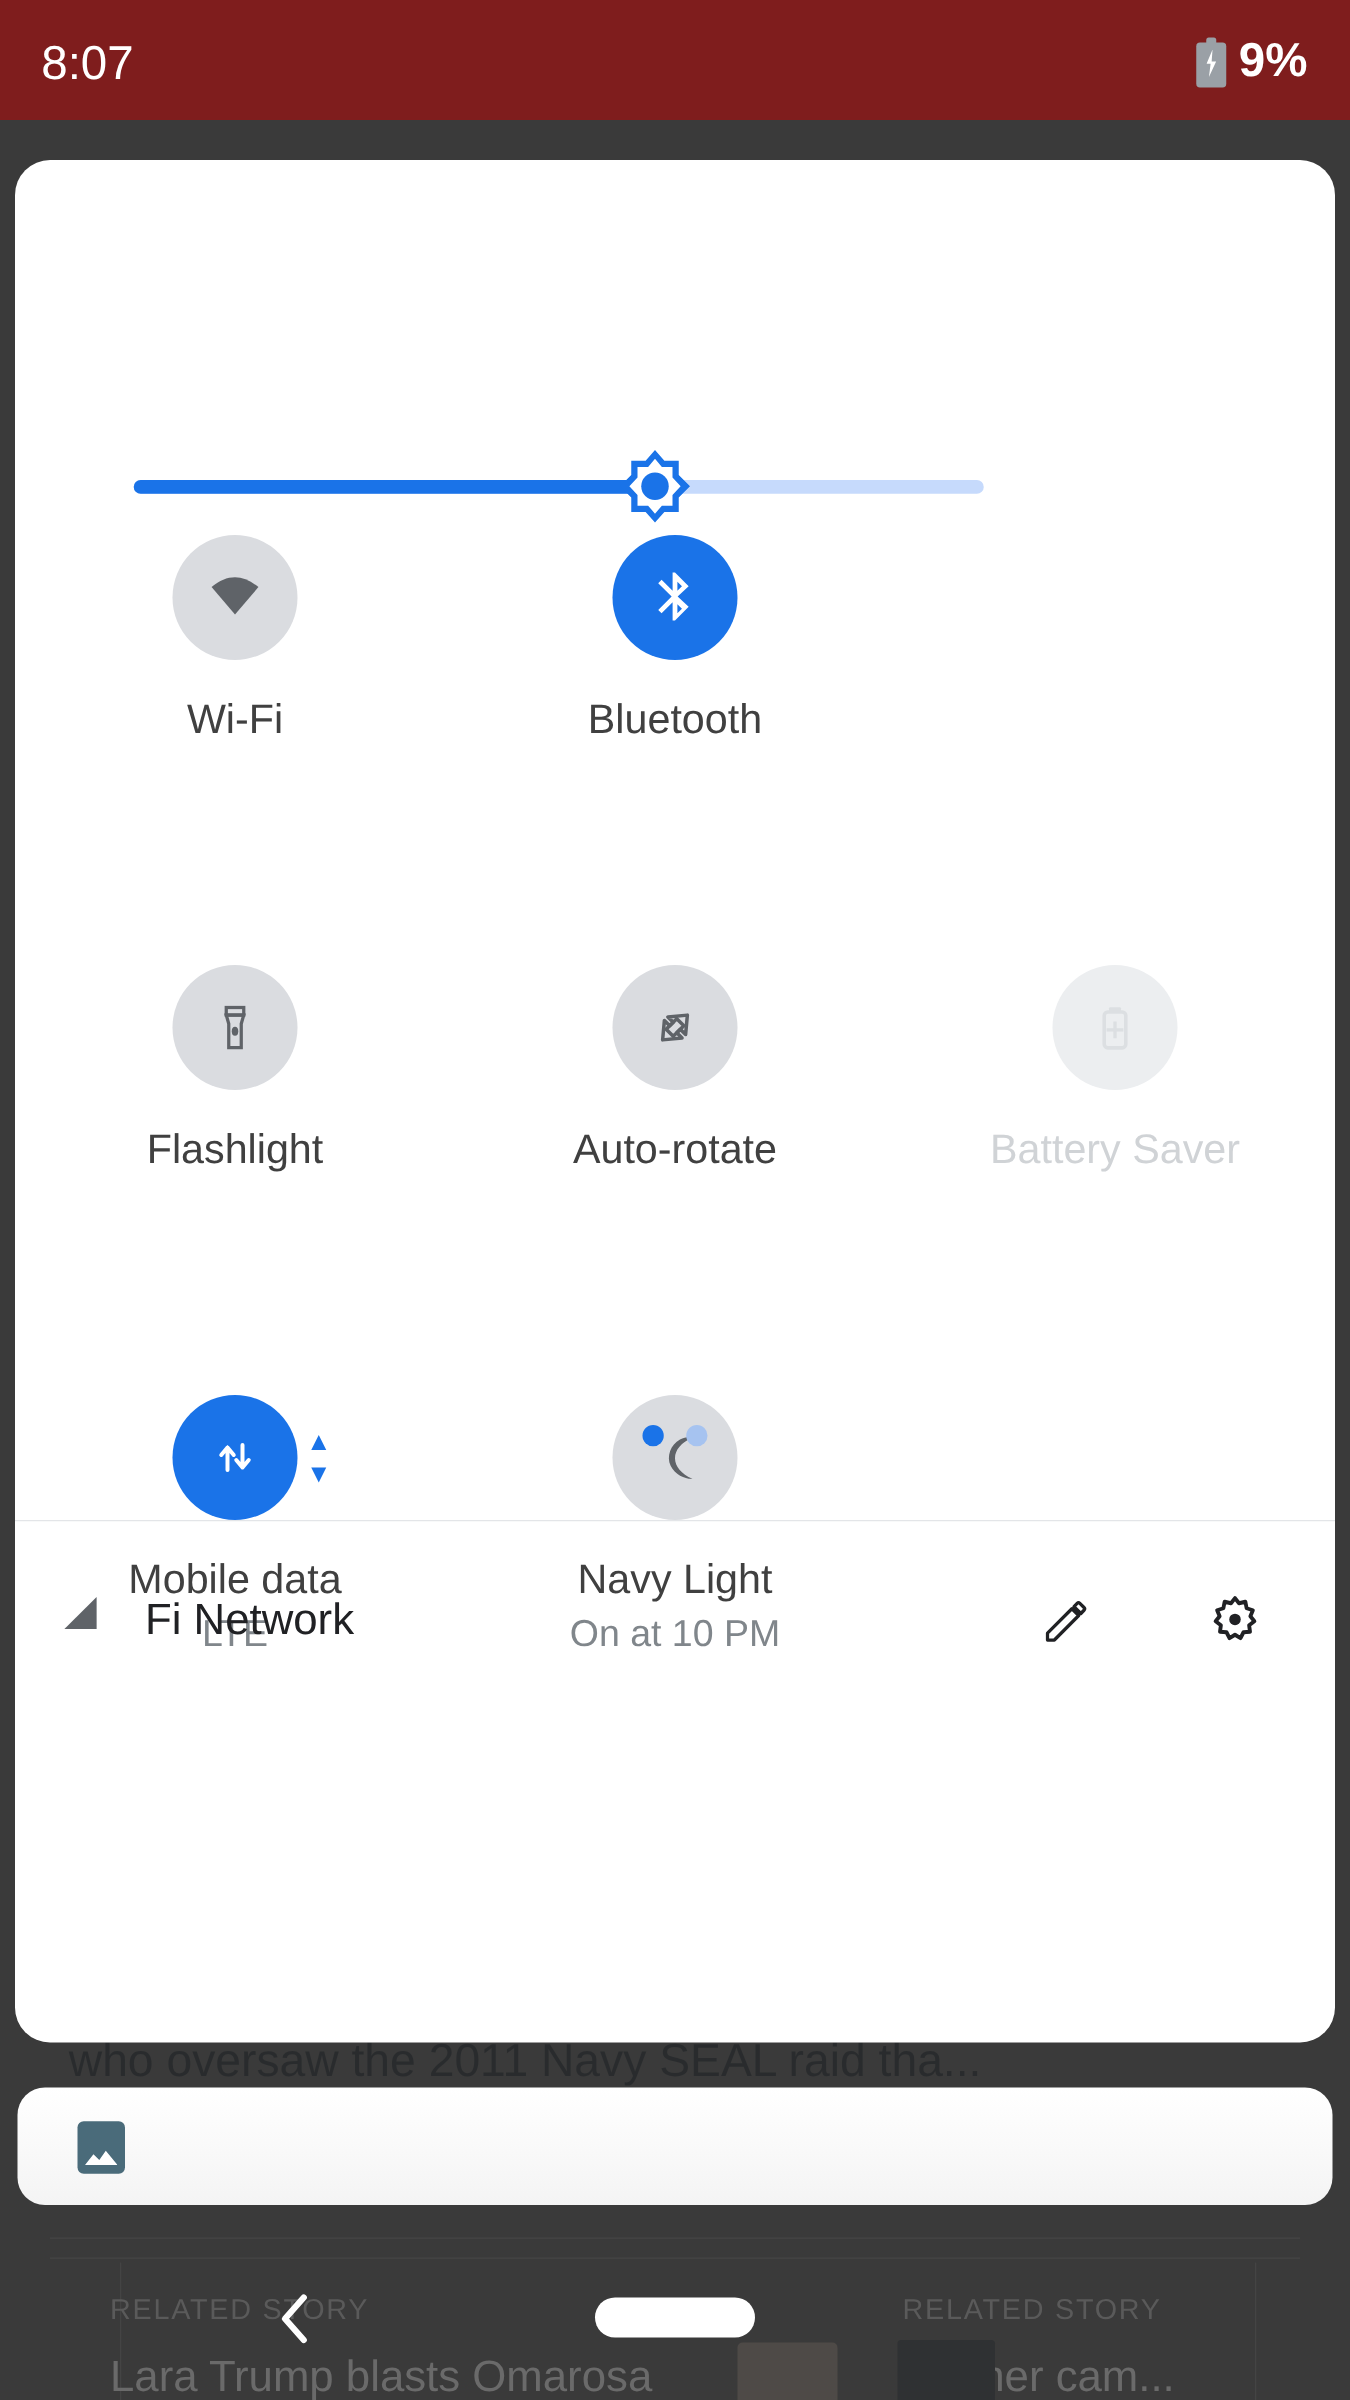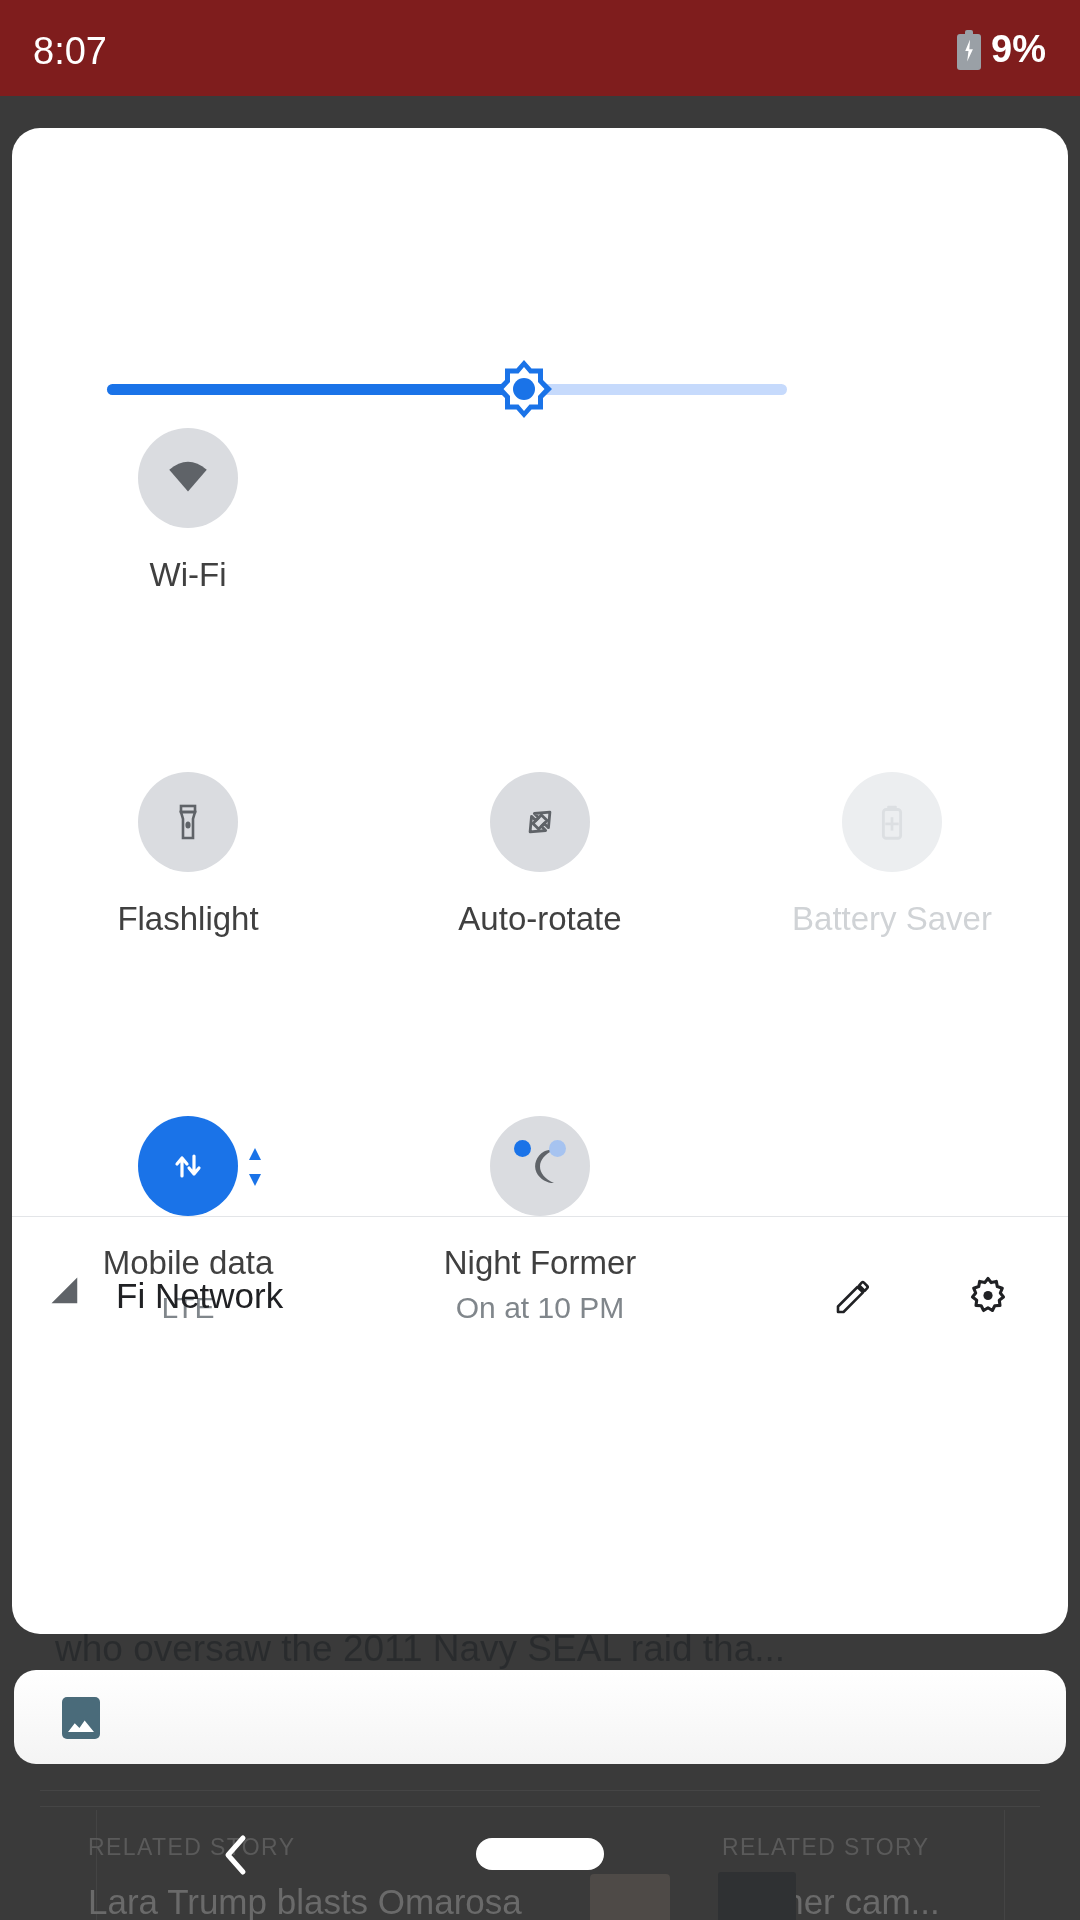--- a/index.html
+++ b/index.html
@@ -216,20 +216,30 @@
           <div class="tile-icon-box">
             <div class="tile-circle off">
               <svg viewBox="0 0 48 48" width="50" height="50">
                 <path d="M24 37 L6 16 C12 11 18 8.5 24 8.5 C30 8.5 36 11 42 16 Z" fill="#5f6368"></path>
               </svg>
             </div>
           </div>
           <div class="tile-label">Wi-Fi</div>
         </div>
 
+        <div class="tile">
+          <div class="tile-icon-box">
+            <div class="tile-circle on">
+              <svg viewBox="0 0 24 24" width="46" height="46">
+                <path d="M17.7 7.3 12 1.6h-1v7.6L6.4 4.6 5 6l5.6 5.6L5 17.2l1.4 1.4L11 14v7.6h1l5.7-5.7-4.6-4.3 4.6-4.3zM13 5.4l1.9 1.9L13 9.2V5.4zm1.9 11.3L13 18.6v-3.8l1.9 1.9z" fill="#fff"></path>
+              </svg>
+            </div>
+          </div>
+          <div class="tile-label">Bluetooth</div>
+        </div>
 
 
       </div>
 
       <div class="row-gap-1"></div>
 
       <div class="tile-row">
 
         <div class="tile">
           <div class="tile-icon-box">
@@ -297,21 +307,21 @@
 
 
         <div class="tile">
           <div class="tile-icon-box">
             <div class="tile-circle off">
               <svg viewBox="0 0 48 48" width="48" height="48">
                 <path d="M32 8 C23 12 18 18 18 24.5 C18 31 23 37 32 41 C27 41.5 18 38 14.5 30.5 C11 23 14.5 13.5 22 9.5 C25 8 29 7.6 32 8 Z" fill="#5f6368" transform="translate(6,0)"></path>
               </svg>
             </div>
           </div>
-          <div class="tile-label">Night Former</div>
+          <div class="tile-label">Navy Light</div>
           <div class="tile-sub">On at 10 PM</div>
         </div>
 
       </div>
 
     </div>
 
     <div class="page-dots">
       <div class="dot active"></div>
       <div class="dot inactive"></div>

